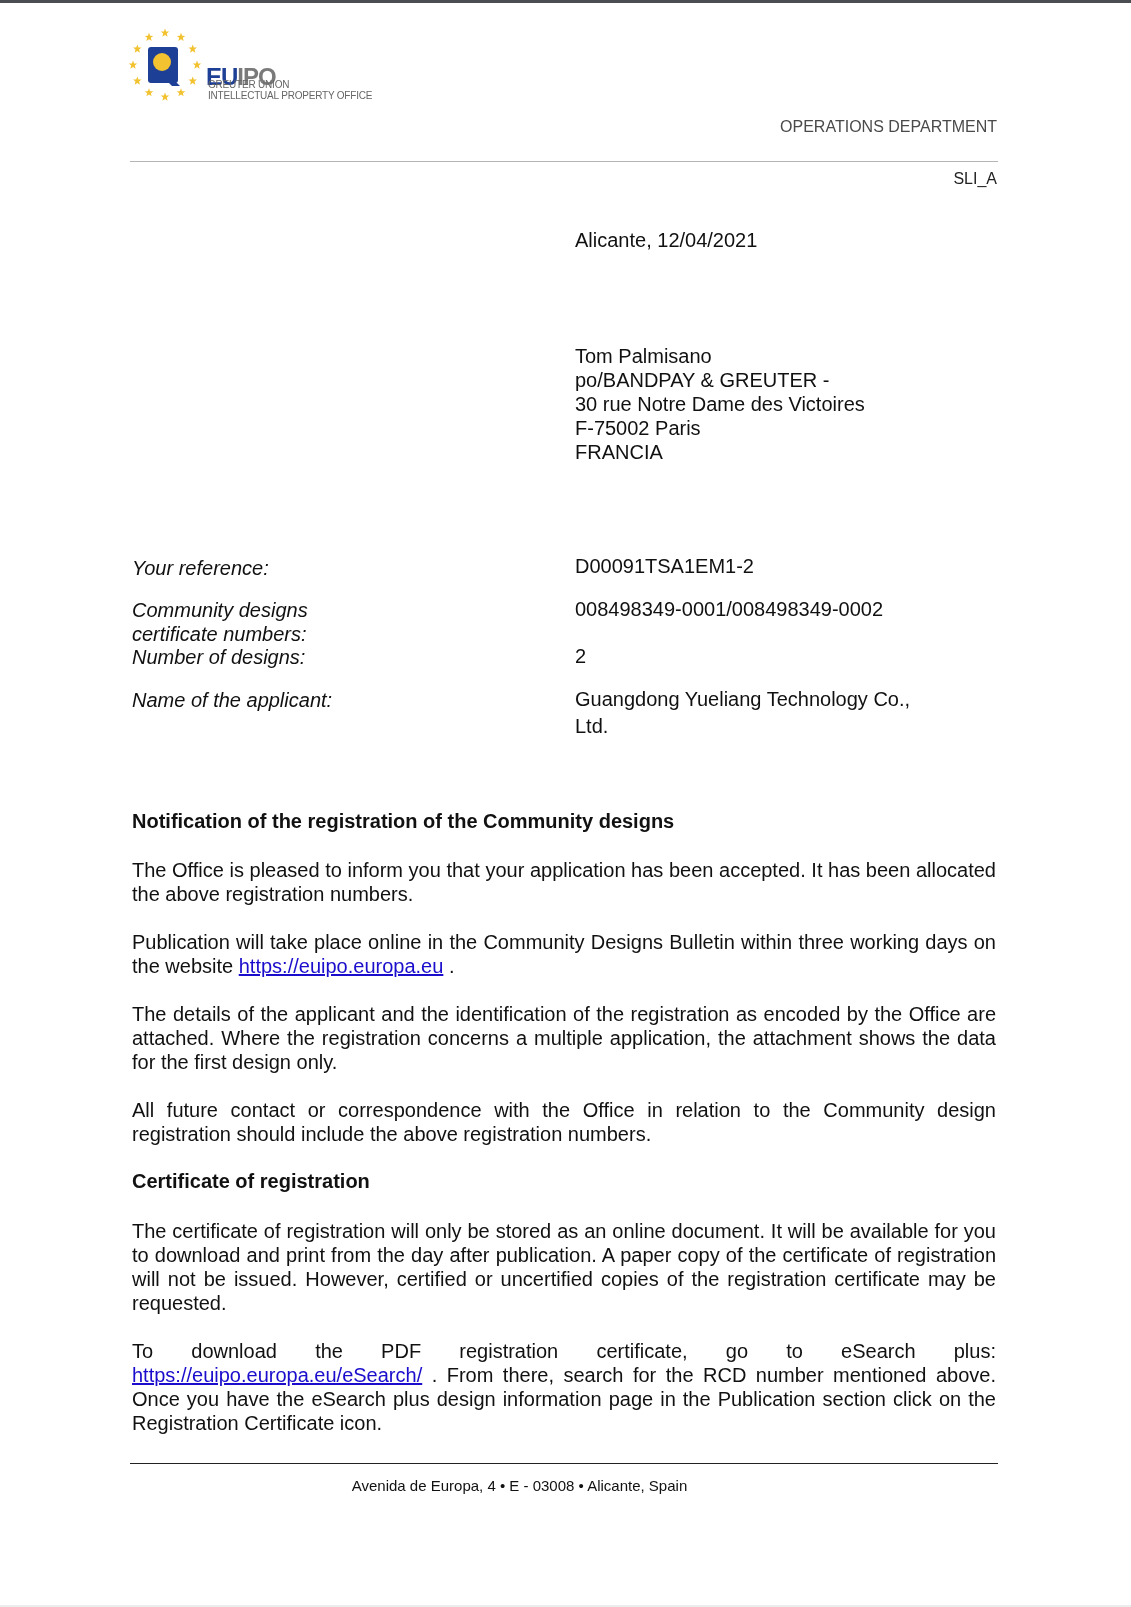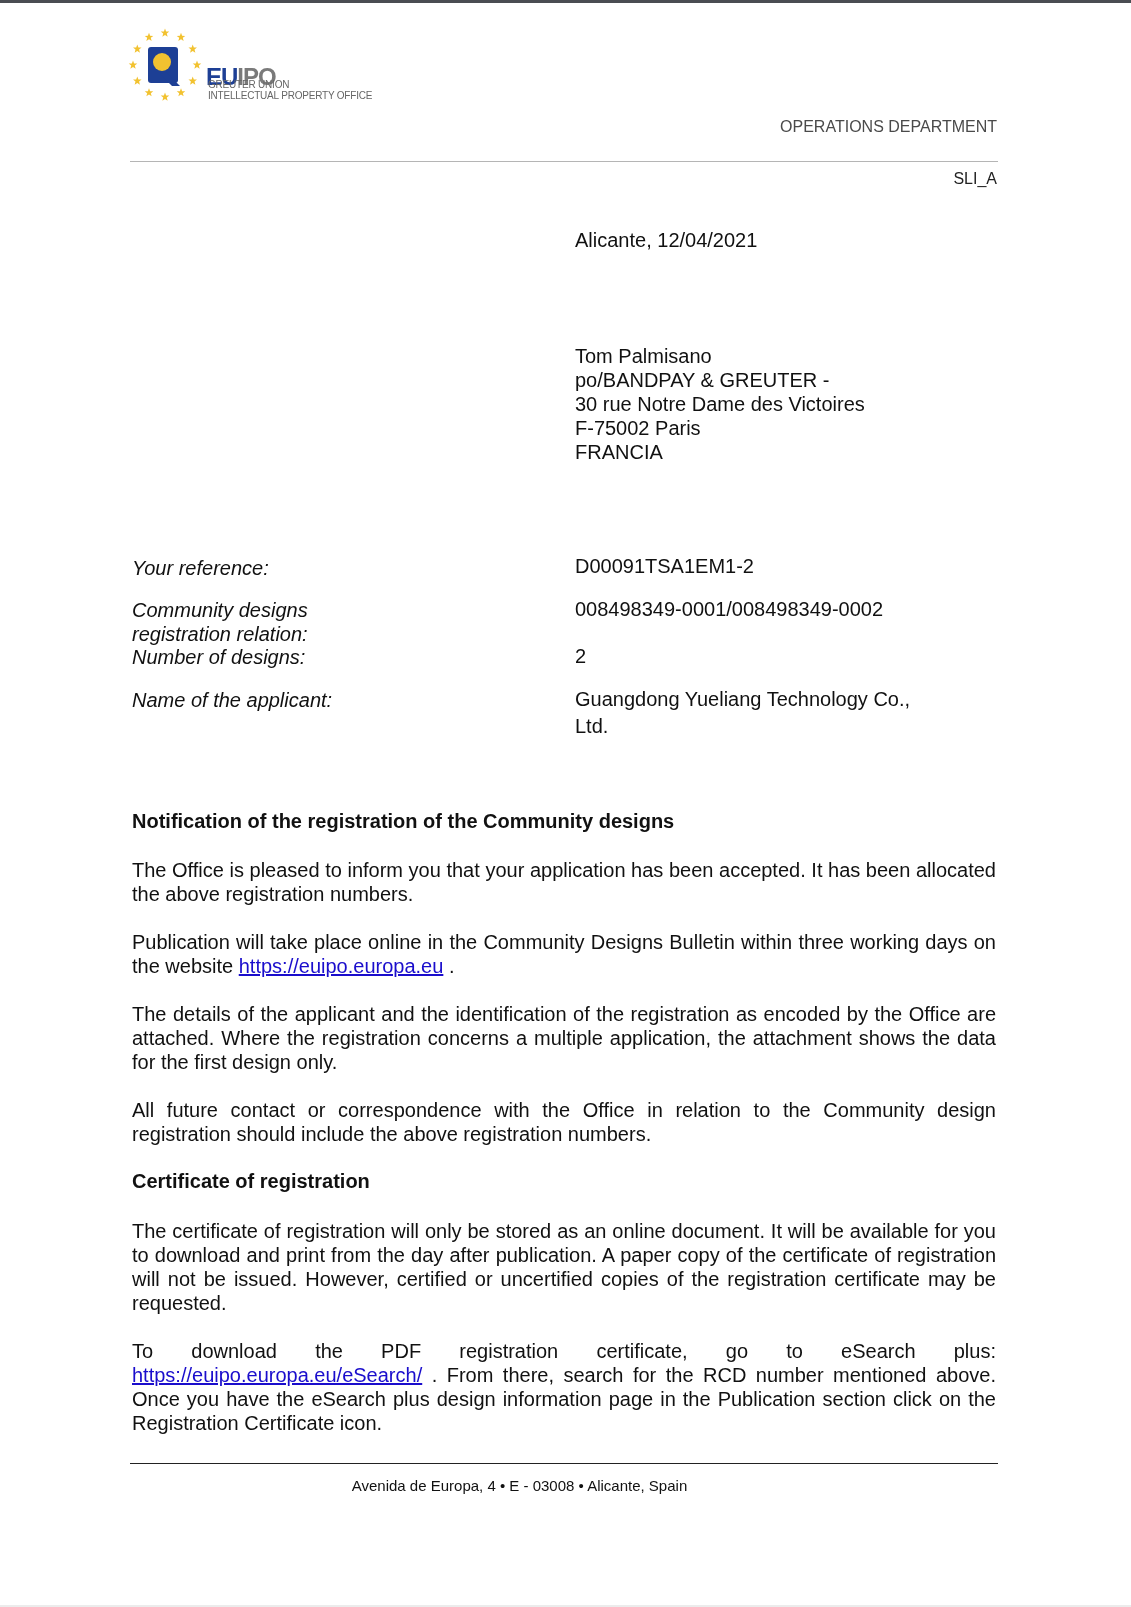--- a/index.html
+++ b/index.html
@@ -75,21 +75,21 @@
   <div>30 rue Notre Dame des Victoires</div>
   <div>F-75002 Paris</div>
   <div>FRANCIA</div>
 </div>
 
 <div class="field-label" style="top:556px">Your reference:</div>
 <div class="field-value" style="top:553px">D00091TSA1EM1-2</div>
 
 <div class="field-label" style="top:598px">
   <div>Community designs</div>
-  <div>registration relation:</div>
+  <div>certificate numbers:</div>
 </div>
 <div class="field-value" style="top:596px">008498349-0001/008498349-0002</div>
 
 <div class="field-label" style="top:645px">Number of designs:</div>
 <div class="field-value" style="top:643px">2</div>
 
 <div class="field-label" style="top:688px">Name of the applicant:</div>
 <div class="field-value" style="top:686px">
   <div>Guangdong Yueliang Technology Co.,</div>
   <div>Ltd.</div>

